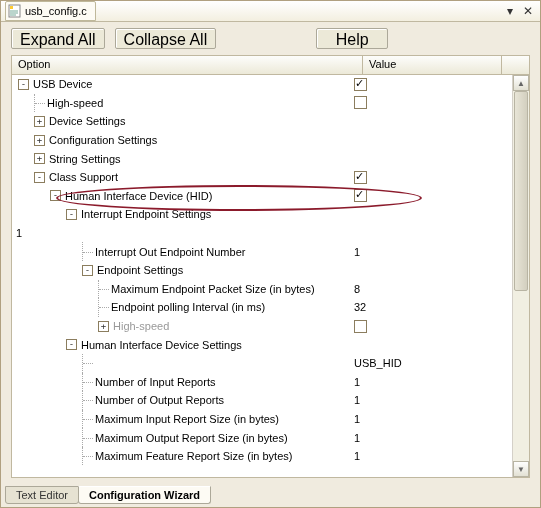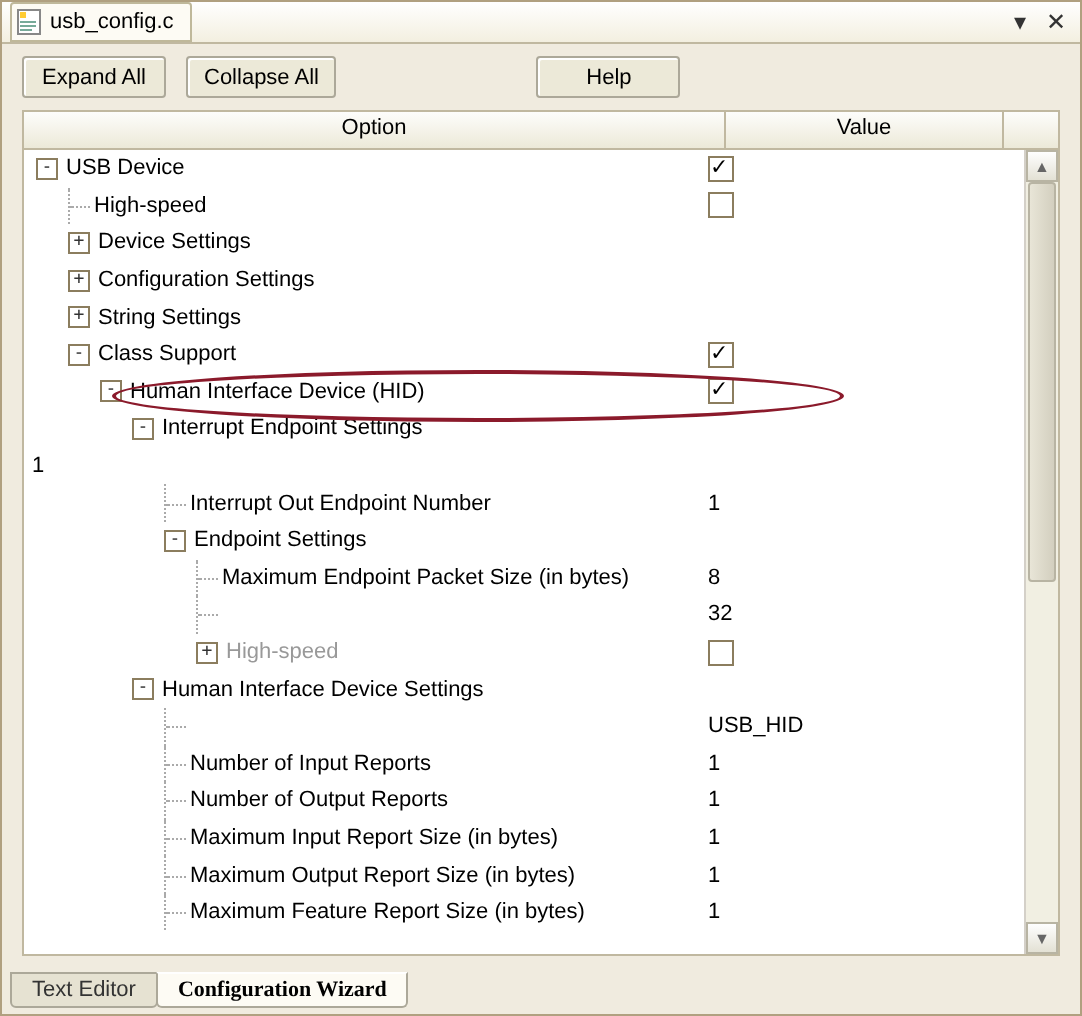--- a/index.html
+++ b/index.html
@@ -37,38 +37,37 @@
   width: 16px; height: 16px; margin-left: 2px;
   display: flex; align-items: center; justify-content: center;
   font-size: 12px; color: #333;
 }
 .toolbar {
   padding: 6px 10px;
   display: flex; align-items: center;
   gap: 10px;
 }
 .toolbar button {
-  font-family: inherit; font-size: 11px;
+  font-family: inherit; font-size: 16px;
   padding: 2px 8px;
   min-width: 72px; height: 21px;
   background: #ece9d8;
   border: 1px solid #aca899;
   border-radius: 2px;
   box-shadow: inset 1px 1px 0 #fff;
 }
 .toolbar .gap { flex: 0 0 80px; }
 .content-frame {
   flex: 1;
   margin: 0 10px 4px 10px;
   border: 1px solid #c0b8a0;
   background: #fff;
   display: flex; flex-direction: column;
   position: relative;
   overflow: hidden;
-  text-align: center;
 }
 .header-row {
   display: flex;
   height: 18px;
   background: linear-gradient(to bottom,#fdfdfb,#ece9d8);
   border-bottom: 1px solid #c0b8a0;
 }
 .header-cell {
   border-right: 1px solid #c0b8a0;
   padding: 2px 6px;
@@ -176,21 +175,21 @@
   font-size: 11px;
   margin-right: 0px;
   border-radius: 0 0 3px 3px;
   position: relative;
 }
 .btab.inactive {
   background: #e6e2d2;
   color: #333;
   border-top: 1px solid #aca899;
 }
-.btab.active { font-weight: bold; background: #fdfbf4; font-family: Liberation Serif, serif;}
+.btab.active { font-weight: bold; background: #fdfbf4;}
 .btab.overlap { margin-left: -1px;}
 </style>
 </head>
 <body>
 
 <div class="window">
 
   <div class="titlebar">
     <div class="tab-file">
       <span class="icon">
@@ -340,20 +339,21 @@
             </div>
           <div class="cell-value">
               <span>8</span>
             </div>
         </div>
 
         <div class="row">
           <div class="cell-option">
               <span class="indent" style="width:86px"></span>
               <span class="dotted-tick"></span>
+              <span class="label">Endpoint polling Interval (in ms)</span>
             </div>
           <div class="cell-value">
               <span>32</span>
             </div>
         </div>
 
         <div class="row">
           <div class="cell-option">
               <span class="indent" style="width:86px"></span>
               <span class="expander">+</span>

